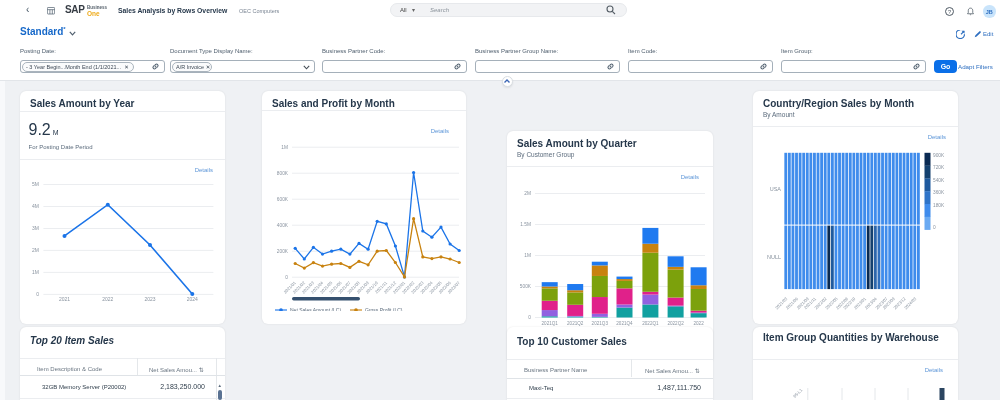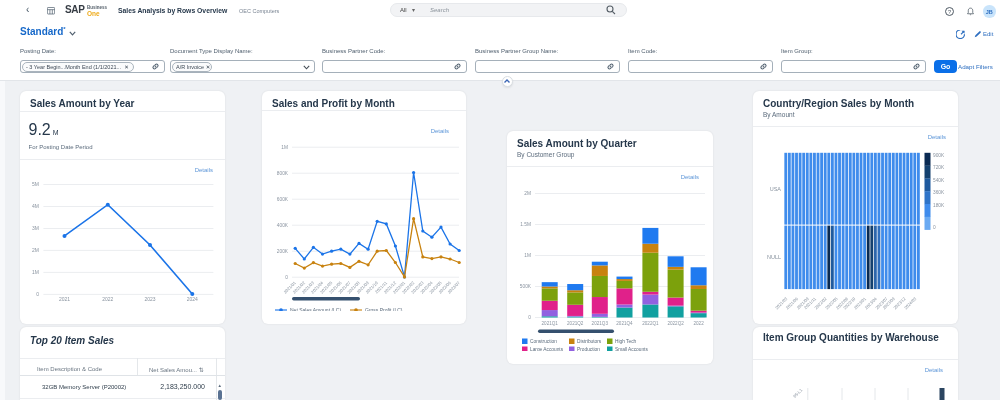--- a/index.html
+++ b/index.html
@@ -440,20 +440,31 @@
       <div class="abs thead" style="left:129px;top:39px;">Net Sales Amou... <span style="font-size:6px;">⇅</span></div>
       <div class="abs" style="left:117px;top:31px;width:1px;height:17px;background:#e4e7ea;"></div>
       <div class="abs" style="left:196px;top:31px;width:1px;height:42px;background:#e4e7ea;"></div>
       <div class="cdiv" style="top:48px;background:#dfe3e7;"></div>
       <div class="abs trow" style="left:22px;top:56.5px;font-size:6px;">32GB Memory Server (P20002)</div>
       <div class="abs trow" style="left:0;top:56px;width:185px;text-align:right;font-size:7px;">2,183,250.000</div>
       <div class="cdiv" style="top:71px;"></div>
       <div class="abs" style="left:197.5px;top:56px;font-size:4.5px;color:#5b6b7c;">▲</div>
       <div class="abs" style="left:197.5px;top:63px;width:4.5px;height:10px;background:#5a7292;border-radius:2px;"></div>
     </div>
+<div class="card" style="left:507px;top:327px;width:206px;height:73px;border-radius:6px 6px 0 0;">
+      <div class="ctitle" style="top:8.5px;">Top 10 Customer Sales</div>
+      <div class="cdiv" style="top:32.4px;"></div>
+      <div class="abs thead" style="left:17px;top:40px;">Business Partner Name</div>
+      <div class="abs thead" style="left:138px;top:40px;">Net Sales Amou... <span style="font-size:6px;">⇅</span></div>
+      <div class="abs" style="left:124px;top:32.4px;width:1px;height:18px;background:#e4e7ea;"></div>
+      <div class="cdiv" style="top:50.5px;background:#dfe3e7;"></div>
+      <div class="abs trow" style="left:22px;top:58px;font-size:6px;">Maxi-Teq</div>
+      <div class="abs trow" style="left:0;top:57px;width:194px;text-align:right;font-size:7px;">1,487,111.750</div>
+      <div class="cdiv" style="top:71px;"></div>
+    </div>
 <div class="card" style="left:753px;top:327px;width:205px;height:73px;border-radius:6px 6px 0 0;">
       <div class="ctitle" style="top:5px;">Item Group Quantities by Warehouse</div>
       <div class="cdiv" style="top:32.3px;"></div>
       <div class="details" style="right:15px;top:40.3px;">Details</div>
       <svg class="abs" style="left:0;top:57px;" width="205" height="16" viewBox="0 0 205 16">
         <line x1="54.8" y1="4" x2="54.8" y2="16" stroke="#e4e7ea" stroke-width="1"></line>
         <line x1="89" y1="4" x2="89" y2="16" stroke="#e4e7ea" stroke-width="1"></line>
         <line x1="122" y1="4" x2="122" y2="16" stroke="#e4e7ea" stroke-width="1"></line>
         <line x1="155" y1="4" x2="155" y2="16" stroke="#e4e7ea" stroke-width="1"></line>
         <line x1="190.5" y1="4" x2="190.5" y2="16" stroke="#e4e7ea" stroke-width="1"></line>

